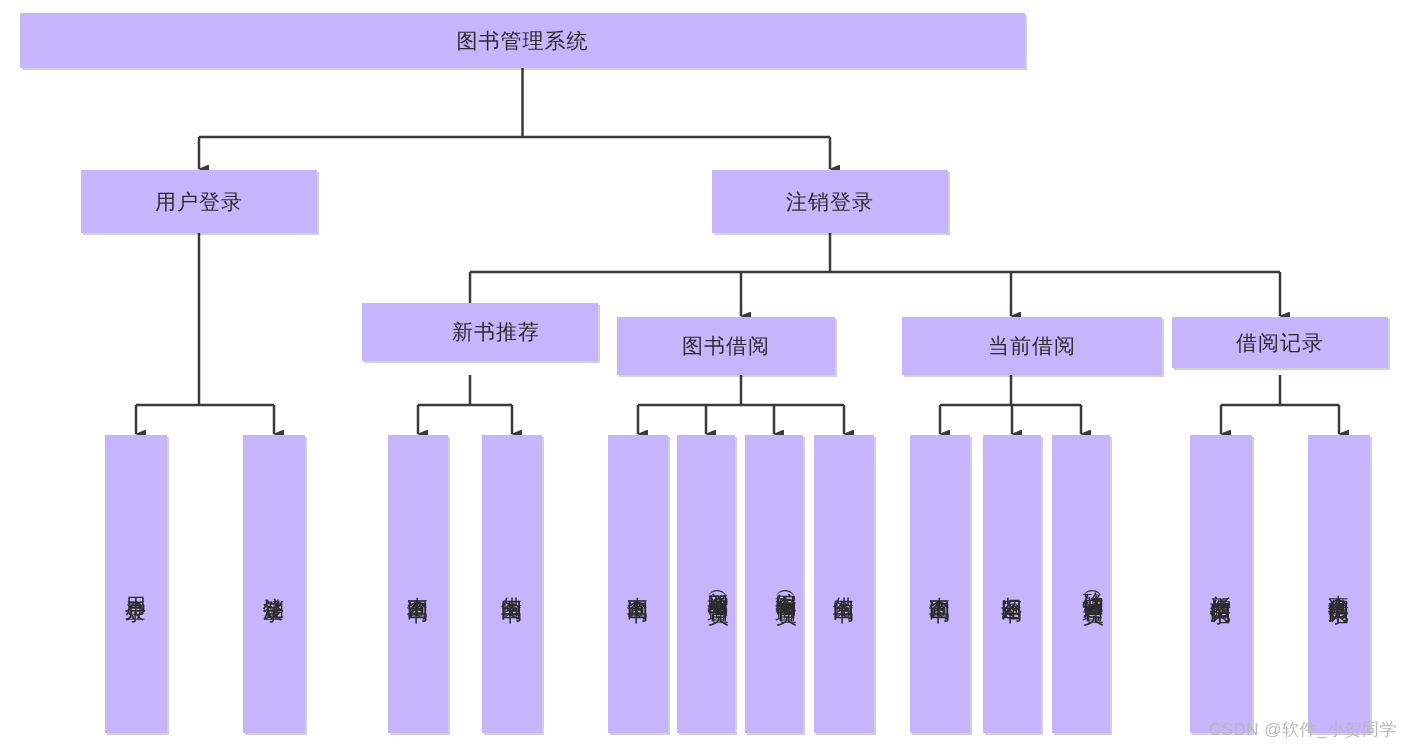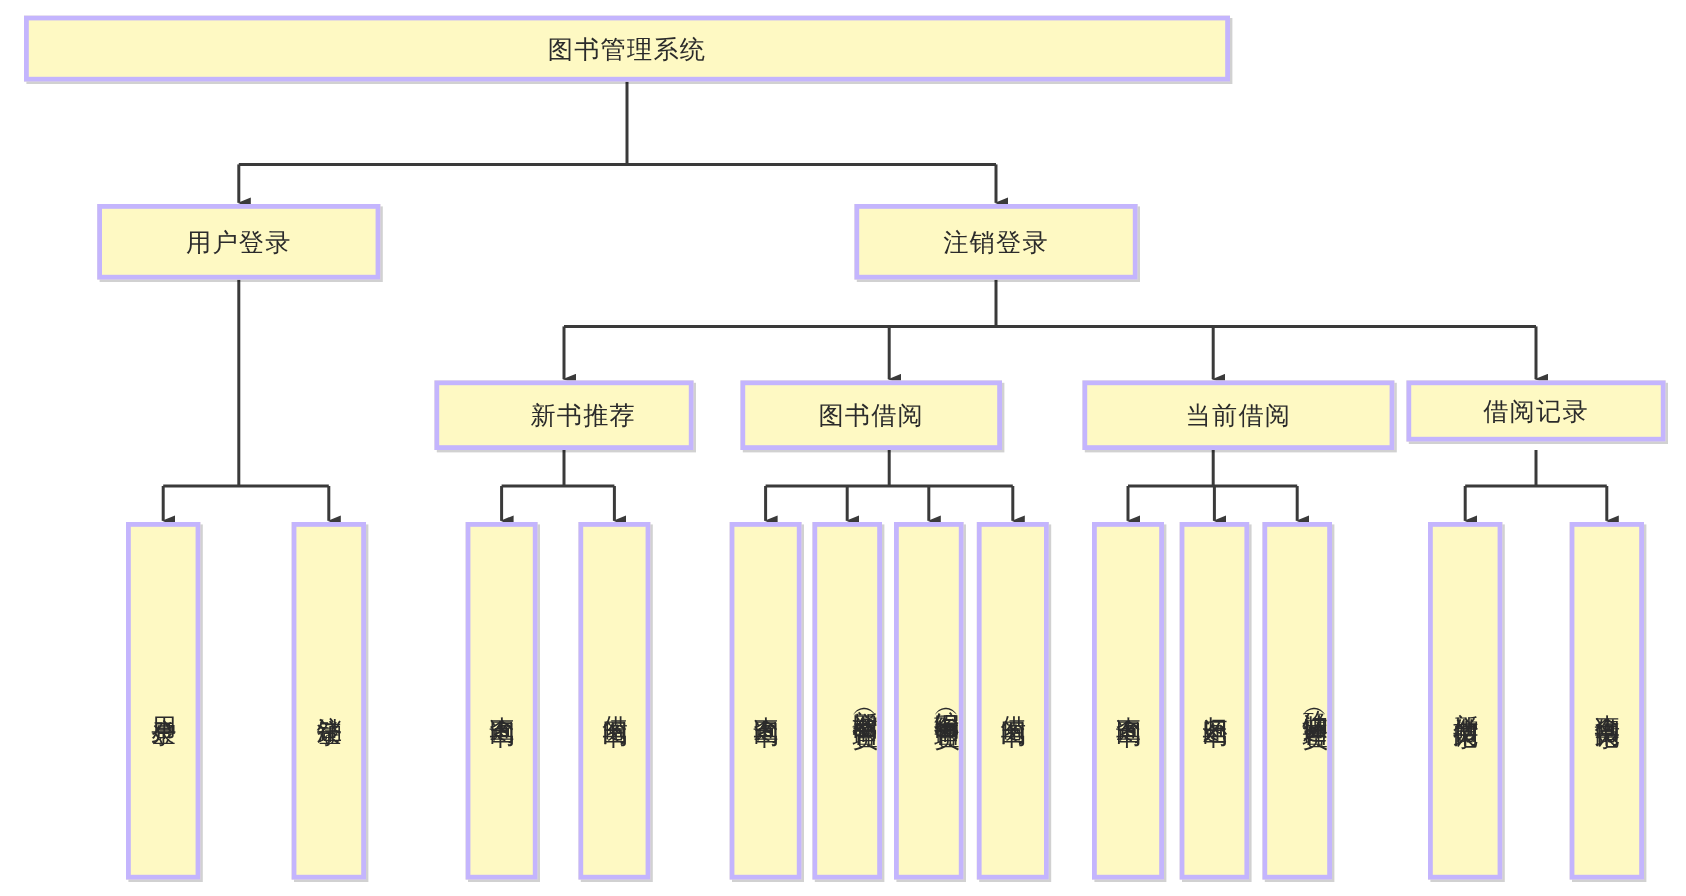--- a/index.html
+++ b/index.html
@@ -20,22 +20,22 @@
   #wires {
     position: absolute;
     left: 0;
     top: 0;
     width: 1405px;
     height: 747px;
   }
   .node {
     position: absolute;
     box-sizing: border-box;
-    border: 4px solid #c4b5fd;
-    background: #fef9c3;
+    border: 6px solid #c4b5fd;
+    background: #c4b5fd;
     box-shadow: 2px 2px 0 rgba(0,0,0,0.18);
     display: flex;
     align-items: center;
     justify-content: center;
     color: #2b2b2b;
   }
   .node.horiz {
     font-size: 21px;
     letter-spacing: 1px;
   }
@@ -116,21 +116,21 @@
   <div id="nodes">
       <div class="node horiz" style="left: 20px; top: 13px; width: 1005px; height: 55px;">
         <span class="node-label">图书管理系统</span>
       </div>
       <div class="node horiz" style="left: 81px; top: 170px; width: 236px; height: 63px;">
         <span class="node-label">用户登录</span>
       </div>
       <div class="node horiz" style="left: 712px; top: 170px; width: 236px; height: 63px;">
         <span class="node-label">注销登录</span>
       </div>
-      <div class="node horiz" style="left: 362px; top: 317px; width: 216px; height: 58px; padding-left: 32px;">
+      <div class="node horiz" style="left: 362px; top: 303px; width: 236px; height: 58px; padding-left: 32px;">
         <span class="node-label">新书推荐</span>
       </div>
       <div class="node horiz" style="left: 617px; top: 317px; width: 218px; height: 58px;">
         <span class="node-label">图书借阅</span>
       </div>
       <div class="node horiz" style="left: 902px; top: 317px; width: 260px; height: 58px;">
         <span class="node-label">当前借阅</span>
       </div>
       <div class="node horiz" style="left: 1172px; top: 317px; width: 216px; height: 51px;">
         <span class="node-label">借阅记录</span>
@@ -169,13 +169,14 @@
         <span class="node-label">确认归还（管理员）</span>
       </div>
       <div class="node vert" style="left: 1190px; top: 435px; width: 62px; height: 298px;">
         <span class="node-label">新增借阅记录</span>
       </div>
       <div class="node vert" style="left: 1308px; top: 435px; width: 62px; height: 298px;">
         <span class="node-label">查询借阅记录</span>
       </div>
     </div>
 
+  <div id="watermark">CSDN @软件_小贺同学</div>
 </div>
 
 </body></html>

